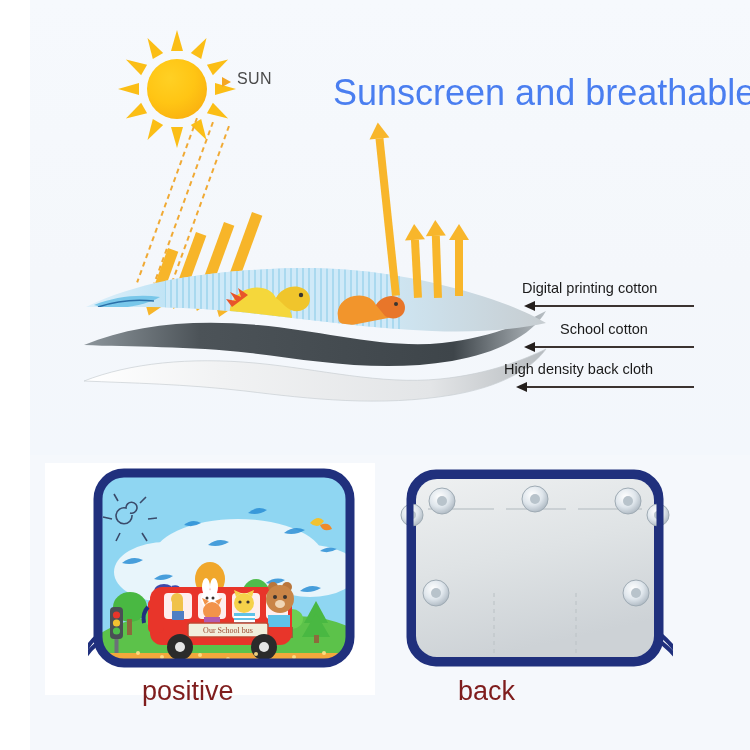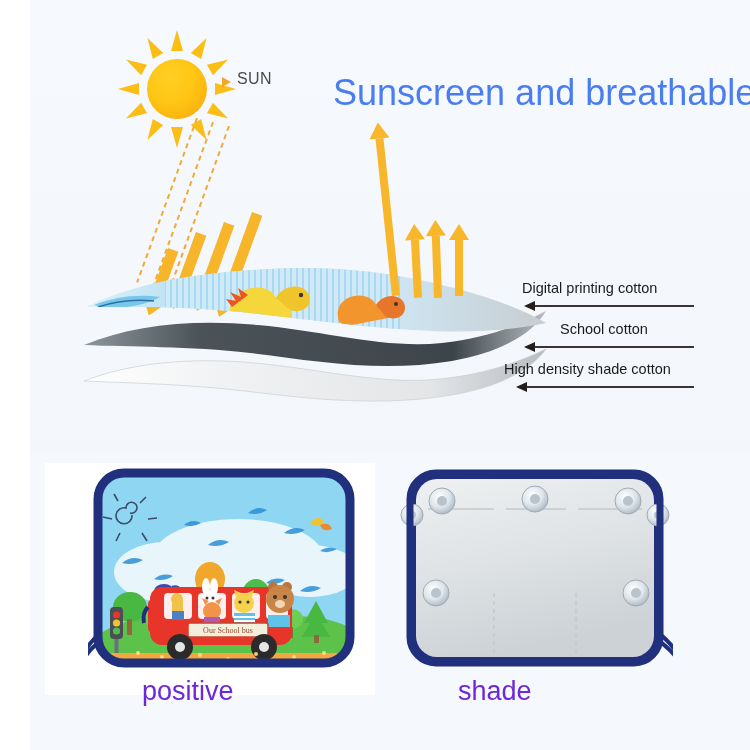--- a/index.html
+++ b/index.html
@@ -140,21 +140,21 @@
   .white-card {
     position: absolute; background: #ffffff;
   }
   .card-left  { left: 45px;  top: 8px;  width: 330px; height: 232px; }
 
   .prod { position: absolute; }
   .prod-left  { left: 88px;  top: 12px; width: 272px; height: 212px; }
   .prod-right { left: 398px; top: 12px; width: 275px; height: 212px; }
 
   .caption {
-    position: absolute; font-size: 27px; color: #6d28d9; white-space: nowrap;
+    position: absolute; font-size: 27px; color: #7f1d1d; white-space: nowrap;
   }
   .cap-left  { left: 187px; top: 676px; }
   .cap-right { left: 503px; top: 676px; }
 </style>
 </head>
 <body>
 
 <div id="root">
 
   <div class="canvas-bg"></div>
@@ -302,21 +302,21 @@
       <div class="chead" style="left:2px; top:21px;"></div>
     </div>
 
     <div class="callout" style="left:522px; top:321px;">
       <div class="ctext" style="left:38px;">School cotton</div>
       <div class="cline" style="left:12px; top:25px; width:160px;"></div>
       <div class="chead" style="left:2px; top:21px;"></div>
     </div>
 
     <div class="callout" style="left:504px; top:361px;">
-      <div class="ctext">High density shade cotton</div>
+      <div class="ctext">High density back cloth</div>
       <div class="cline" style="left:22px; top:25px; width:168px;"></div>
       <div class="chead" style="left:12px; top:21px;"></div>
     </div>
 
   </div>
 
   <div class="bottom-section">
 
     <div class="white-card card-left"></div>
 
@@ -532,16 +532,16 @@
           <g>
               <circle cx="238" cy="126" r="13" fill="url(#cupG)" stroke="#9fabb4" stroke-width="1"></circle>
               <circle cx="238" cy="126" r="5" fill="#b8c3cb"></circle>
             </g>
         </g>
         <rect x="12" y="6" width="250" height="190" rx="26" fill="none" stroke="#20307d" stroke-width="7"></rect>
       </svg>
     </div>
 
     <div class="caption cap-left" style="top:221px; left:142px;">positive</div>
-    <div class="caption cap-right" style="top:221px; left:458px;">shade</div>
+    <div class="caption cap-right" style="top:221px; left:458px;">back</div>
 
   </div>
 </div>
 
 </body></html>

